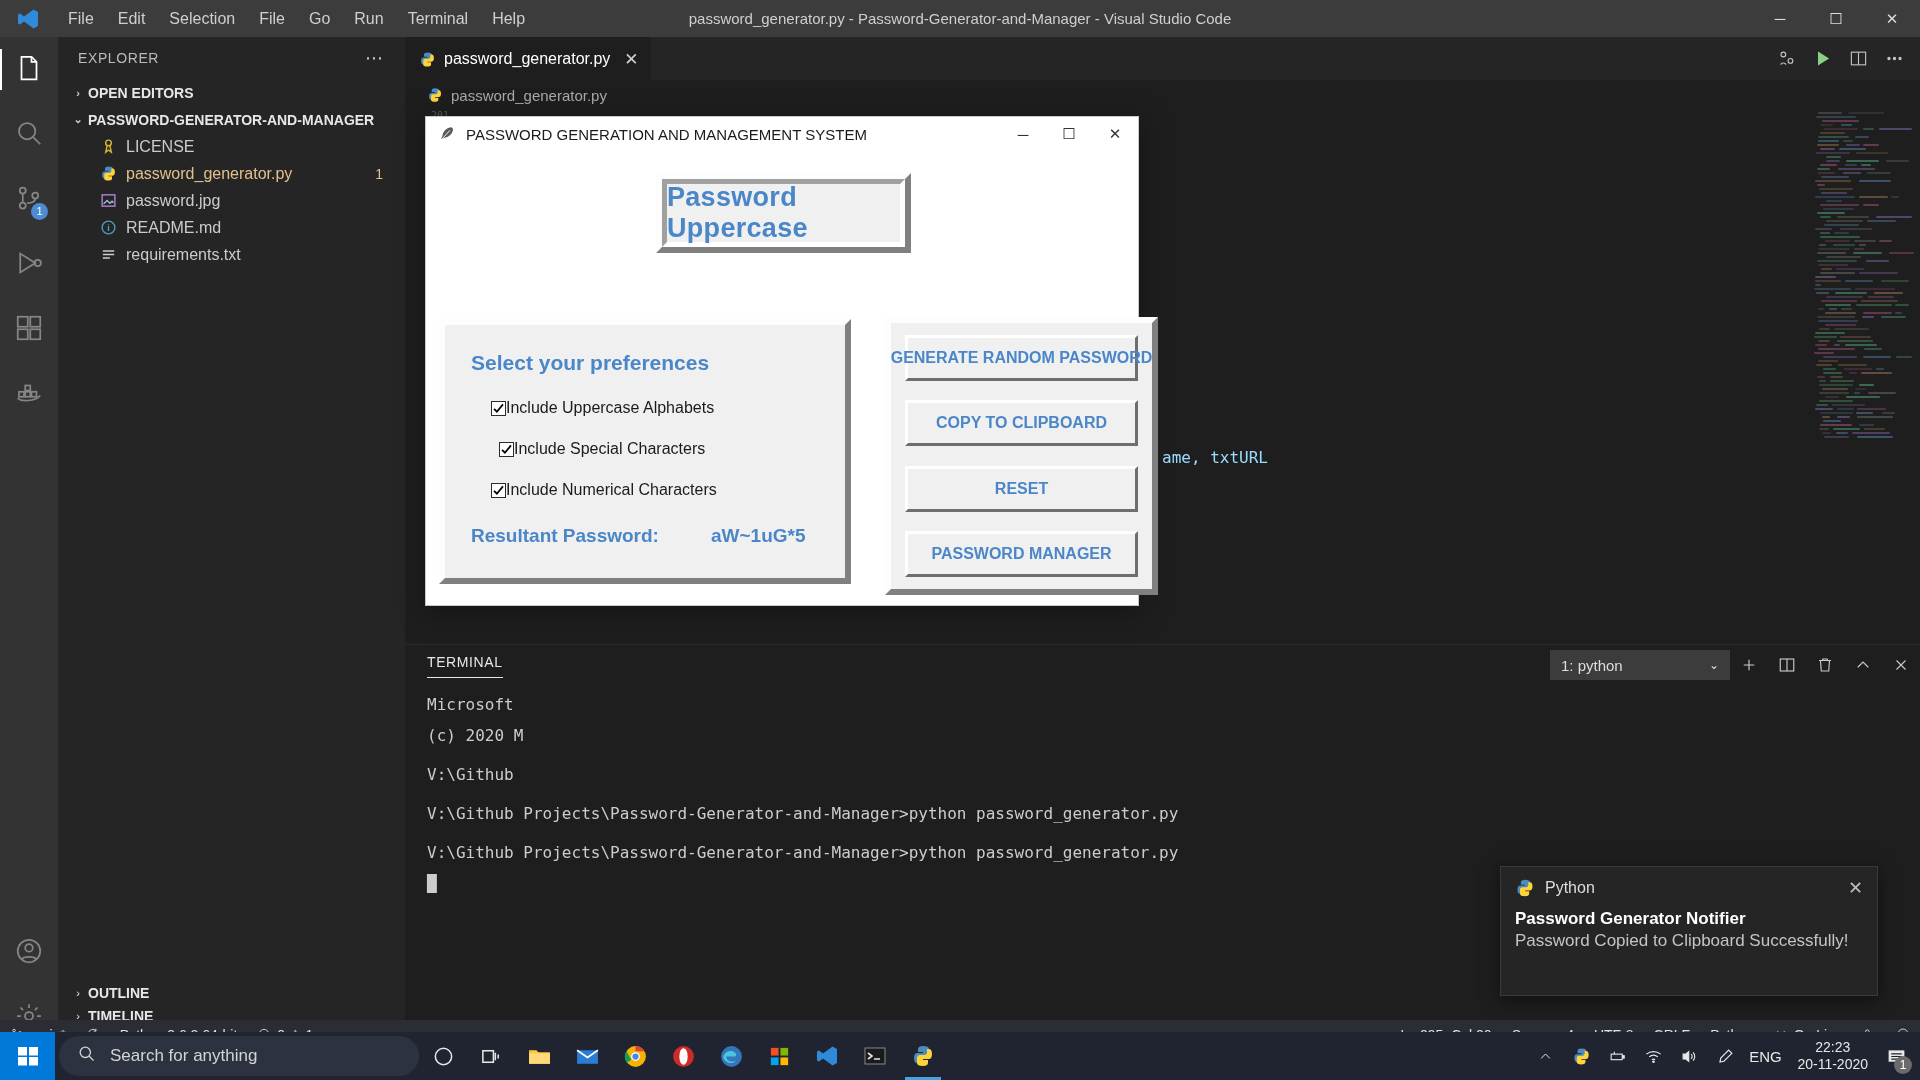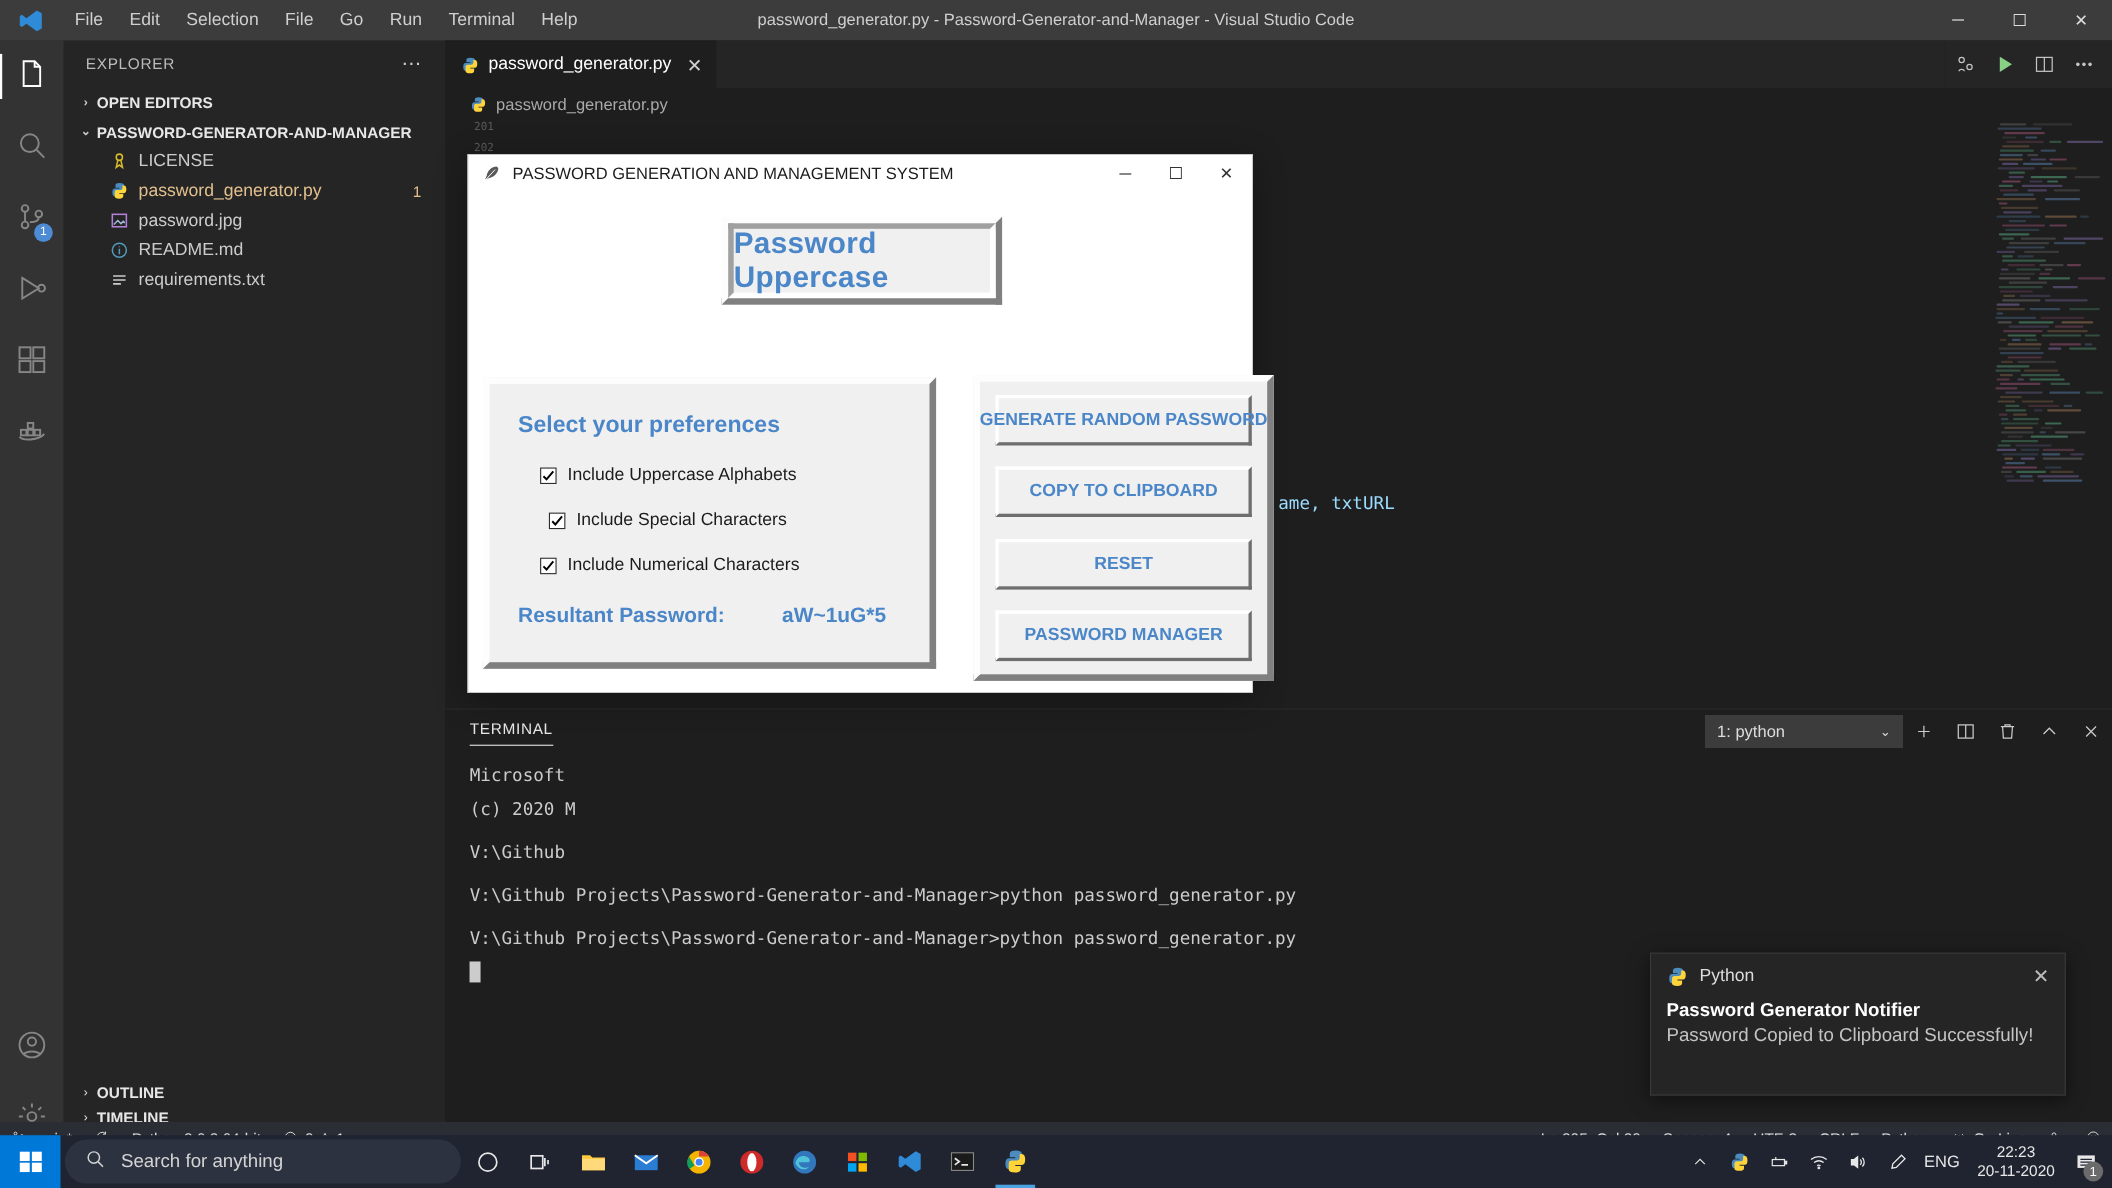--- a/index.html
+++ b/index.html
@@ -140,21 +140,21 @@
     display:flex; align-items:center; padding-left:18px; gap:14px; color:#d4d4d4; font-size:17px;
   }
   .tbicon{ width:48px; height:48px; display:flex; align-items:center; justify-content:center; position:relative;}
   .tbicon.active:after{ content:""; position:absolute; bottom:0; left:6px; right:6px; height:3px; background:#4aa3e0;}
   #tray{ margin-left:auto; display:flex; align-items:center; gap:0; padding-right:6px;}
   .tray-i{ width:36px; height:48px; display:flex; align-items:center; justify-content:center;}
   #clock{ text-align:center; font-size:14px; line-height:17px; padding:0 10px; min-width:86px;}
 
   
   #dialog{
-    position:absolute; left:425px; top:140px; width:714px; height:490px;
+    position:absolute; left:425px; top:116px; width:714px; height:490px;
     background:#ffffff; border:1px solid #c8c8c8; box-shadow:0 6px 28px rgba(0,0,0,.35);
     font-family:"Liberation Sans", sans-serif;
   }
   #dlg-title{ height:34px; display:flex; align-items:center; padding-left:12px; gap:10px; font-size:15px; color:#1b1b1b; background:#ffffff;}
   #dlg-title .feather{ width:18px; height:18px;}
   #dlg-ctrls{ margin-left:auto; display:flex; height:34px;}
   .dwc{ width:46px; height:34px; display:flex; align-items:center; justify-content:center; font-size:15px; color:#333;}
 
   #dlg-body{ position:absolute; top:34px; left:0; right:0; bottom:0; background:#ffffff;}
 
@@ -172,21 +172,21 @@
   }
   #hdrtext{
     height:100%; display:flex; align-items:center; justify-content:center;
     font-size:27px; font-weight:bold; color:#4a86c8; letter-spacing:.3px;
   }
 
   
   #prefcard{ position:absolute; left:13px; top:168px; width:412px; height:265px;}
   #prefinner{ height:100%; padding:26px 0 0 26px;}
   #preftitle{ font-size:21px; font-weight:bold; color:#4a86c8; }
-  .cb-row{ display:flex; align-items:center; gap:10px; font-size:16px; color:#1b1b1b;padding-left:20px;}
+  .cb-row{ display:flex; align-items:center; gap:0; font-size:16px; color:#1b1b1b;padding-left:20px;}
   .cbox{
     width:15px; height:15px; background:#fff; border:1px solid #2b2b2b;
     display:flex; align-items:center; justify-content:center; flex:0 0 auto;
   }
   .cbox svg{ width:13px; height:13px; }
   #resultrow{ display:flex; align-items:center; gap:0; font-size:19px; font-weight:bold; color:#4a86c8;}
   #resultlabel{ width:240px;}
   #resultvalue{ }
 
   

